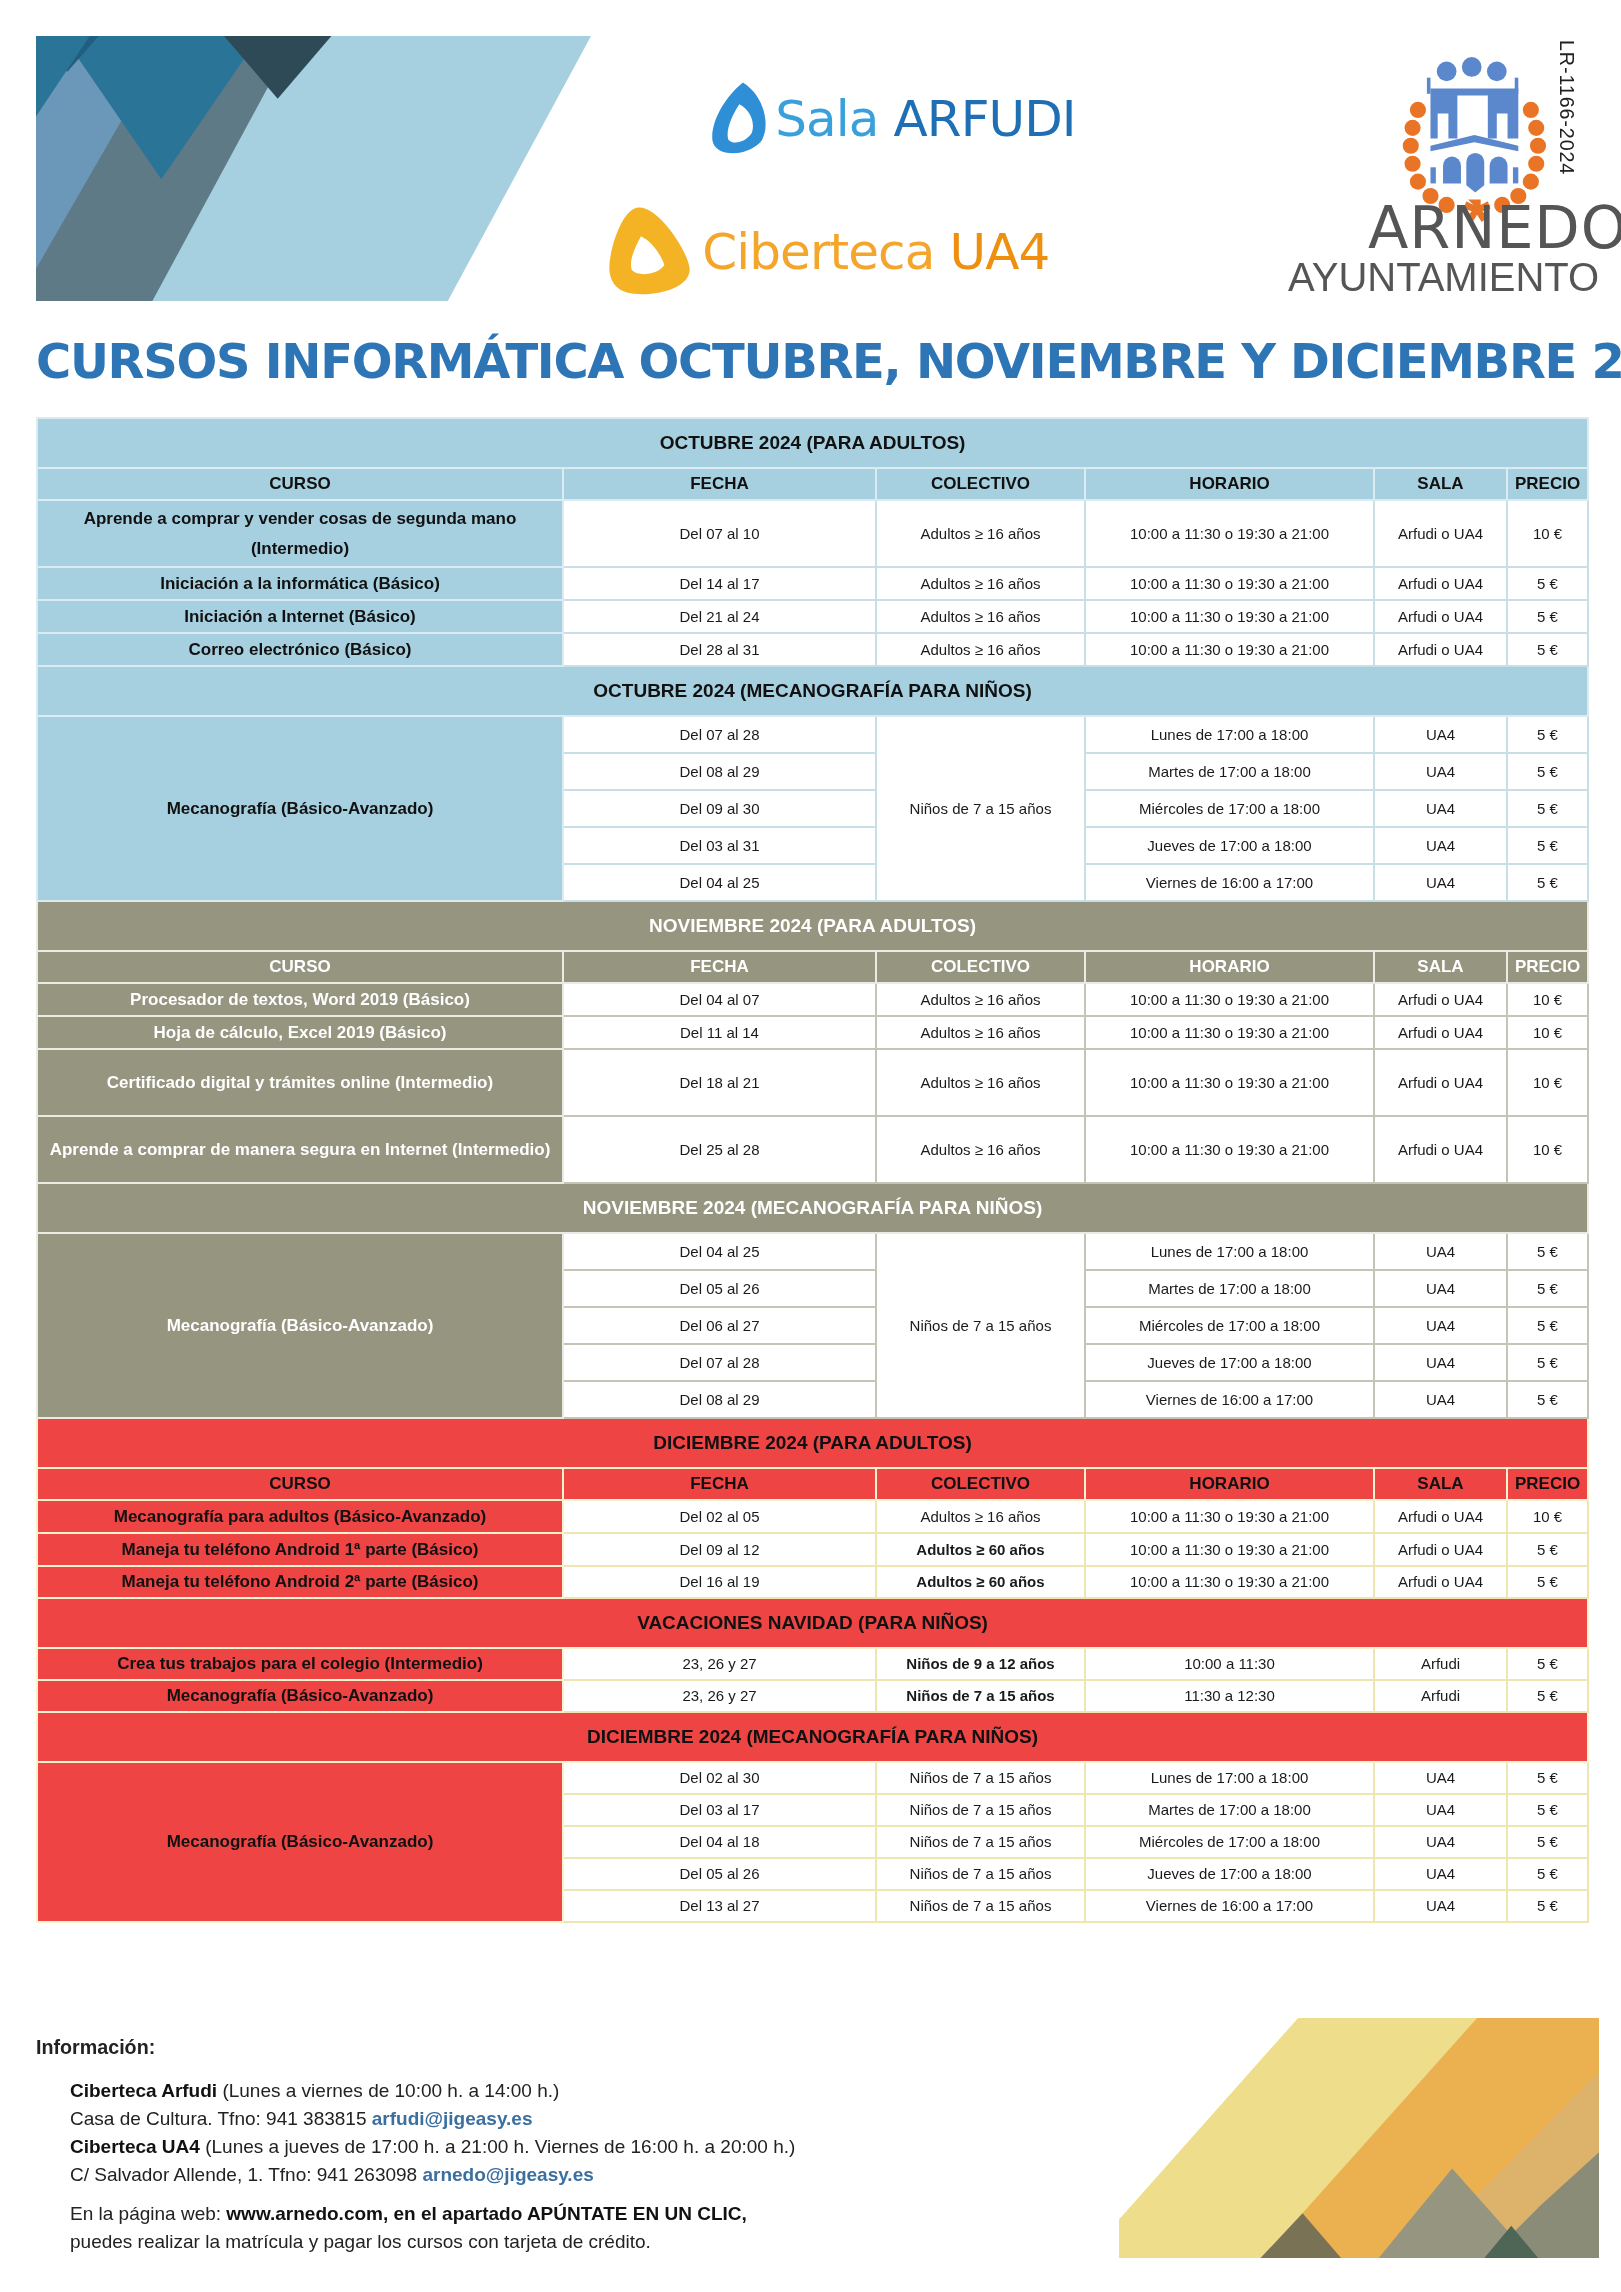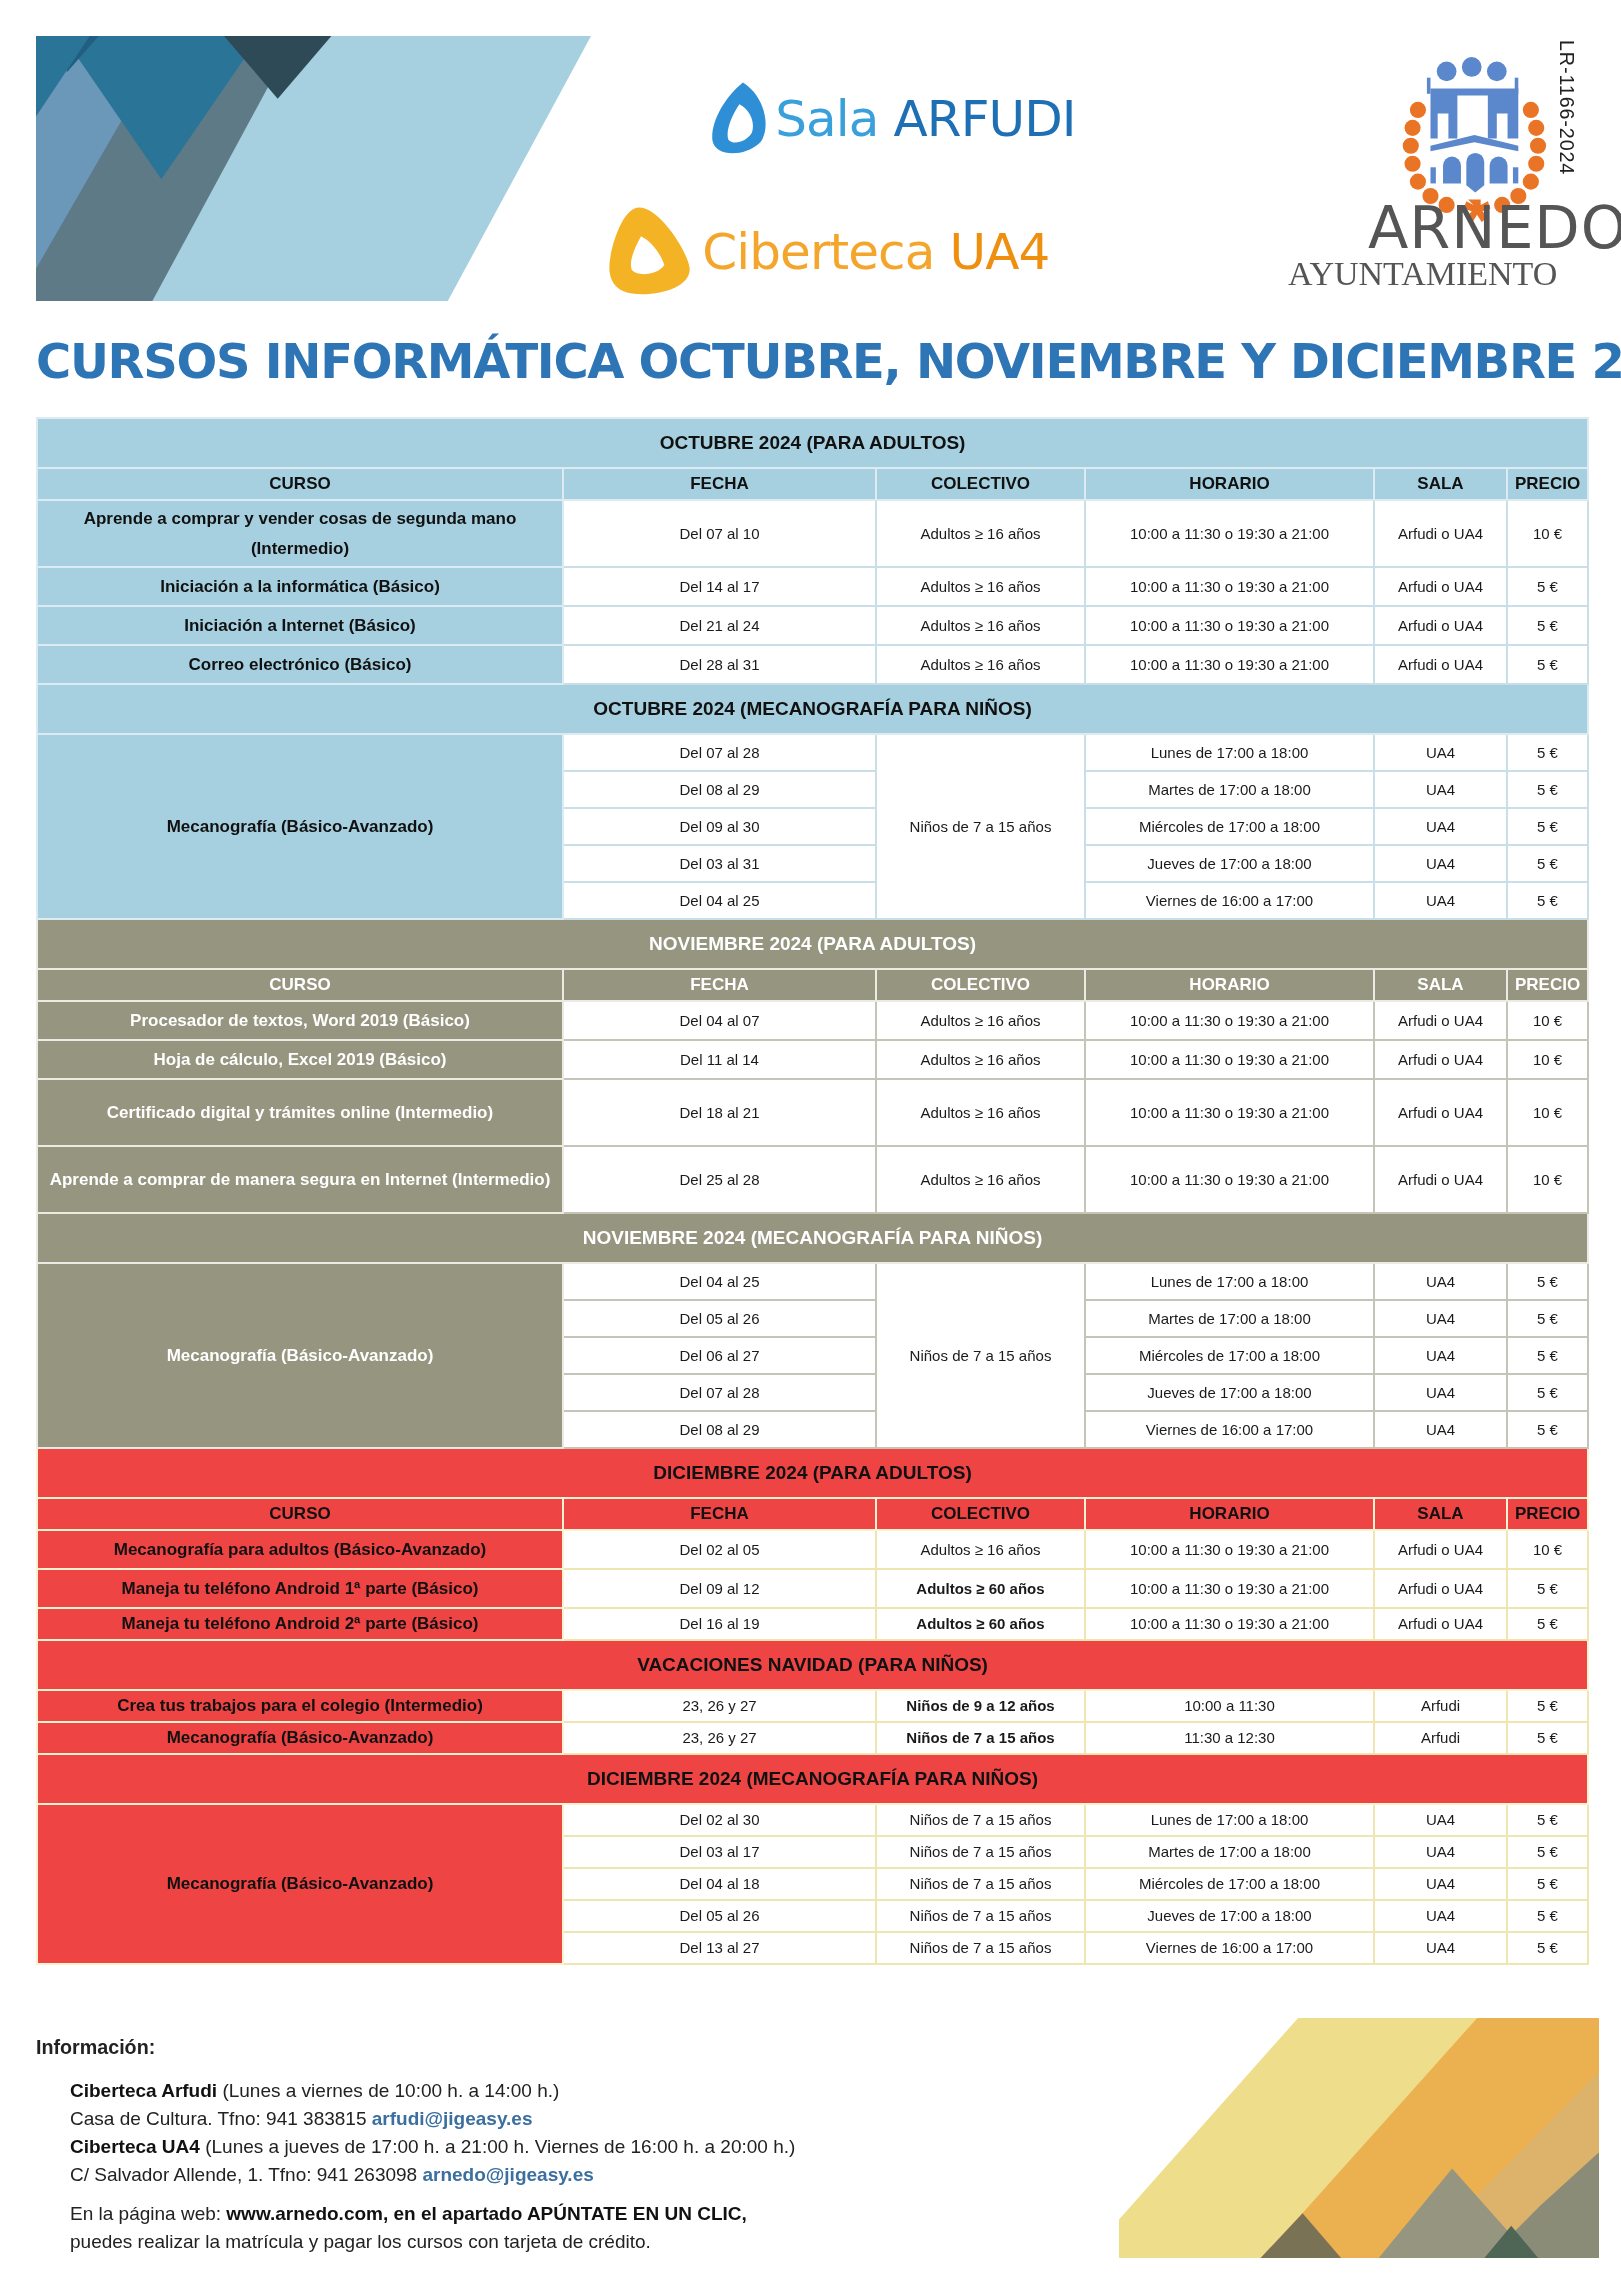--- a/index.html
+++ b/index.html
@@ -15,21 +15,21 @@
   .logo-ua4 { left: 605px; top: 204px; }
   .logo svg { display: block; }
   .logo-text { font-family: "DejaVu Sans", sans-serif; font-size: 50px; letter-spacing: -0.9px; margin-left: 7.2px; }
   .logo-arfudi .t1 { color: #3aa0dc; }
   .logo-arfudi .t2 { color: #1f6fb4; font-weight: normal; }
   .logo-ua4 .t1 { color: #f3a62b; }
   .logo-ua4 .t2 { color: #ef8f0f; }
 
   .arnedo { position: absolute; left: 1357px; top: 31px; width: 233px; height: 269px; }
   .arnedo-name { position: absolute; left: 1368px; top: 193px; font-size: 59px; color: #555; letter-spacing: 0.9px; font-family: "DejaVu Sans", sans-serif; font-weight: normal; }
-  .arnedo-sub { position: absolute; left: 1288px; top: 255px; font-size: 34px; color: #555; font-family: Liberation Serif, serif; }
+  .arnedo-sub { position: absolute; left: 1288px; top: 255px; font-size: 40px; color: #555; font-family: Liberation Sans, sans-serif; }
   .reg-code { position: absolute; left: 1555px; top: 40px; writing-mode: vertical-rl; font-size: 19.7px; color: #222; letter-spacing: 0.9px; }
 
   .page-title { position: absolute; left: 36px; top: 333px; width: 1549px; text-align: center; font-size: 48px; color: #2e75b6; font-family: "DejaVu Sans", sans-serif; letter-spacing: -1.3px; white-space: nowrap; }
 
   
   .sched { position: absolute; left: 36px; top: 417px; width: 1551px; border-collapse: collapse; table-layout: fixed; }
   .sched td, .sched th { border: 2.7px solid; text-align: center; vertical-align: middle; font-size: 15px; line-height: 30px; padding: 0 3.6px; }
   .sched th { font-weight: bold; font-size: 17px; }
   .sched .sec-title td { font-weight: bold; font-size: 19px; height: 50px; }
   .sched .curso { font-weight: bold; font-size: 17px; }
@@ -42,21 +42,21 @@
   .oct td.val { border-color: #c8dfe8; }
 
   .nov td, .nov th { border-color: #ebebe4; }
   .nov .hdr, .nov .curso { background: #959580; color: #ffffff; }
   .nov td.val { border-color: #c5c5b7; }
 
   .dic td, .dic th { border-color: #faf3d0; }
   .dic .hdr, .dic .curso { background: #ef4444; color: #111; }
   .dic td.val { border-color: #efe5b0; }
 
-  .r44 td { height: 39px; }
+  .r44 td { height: 33px; }
   .r41 td { height: 37px; }
   .r47 td { height: 28px; }
   .r48 td { height: 32px; }
   .r75 td { height: 67px; }
 
   
   .info { position: absolute; left: 36px; top: 2033px; font-size: 19px; line-height: 28px; color: #222; }
   .info-heading { font-weight: bold; font-size: 19.7px; margin-bottom: 16px; }
   .info-block { margin-left: 34px; }
   .info-block b { color: #111; }

